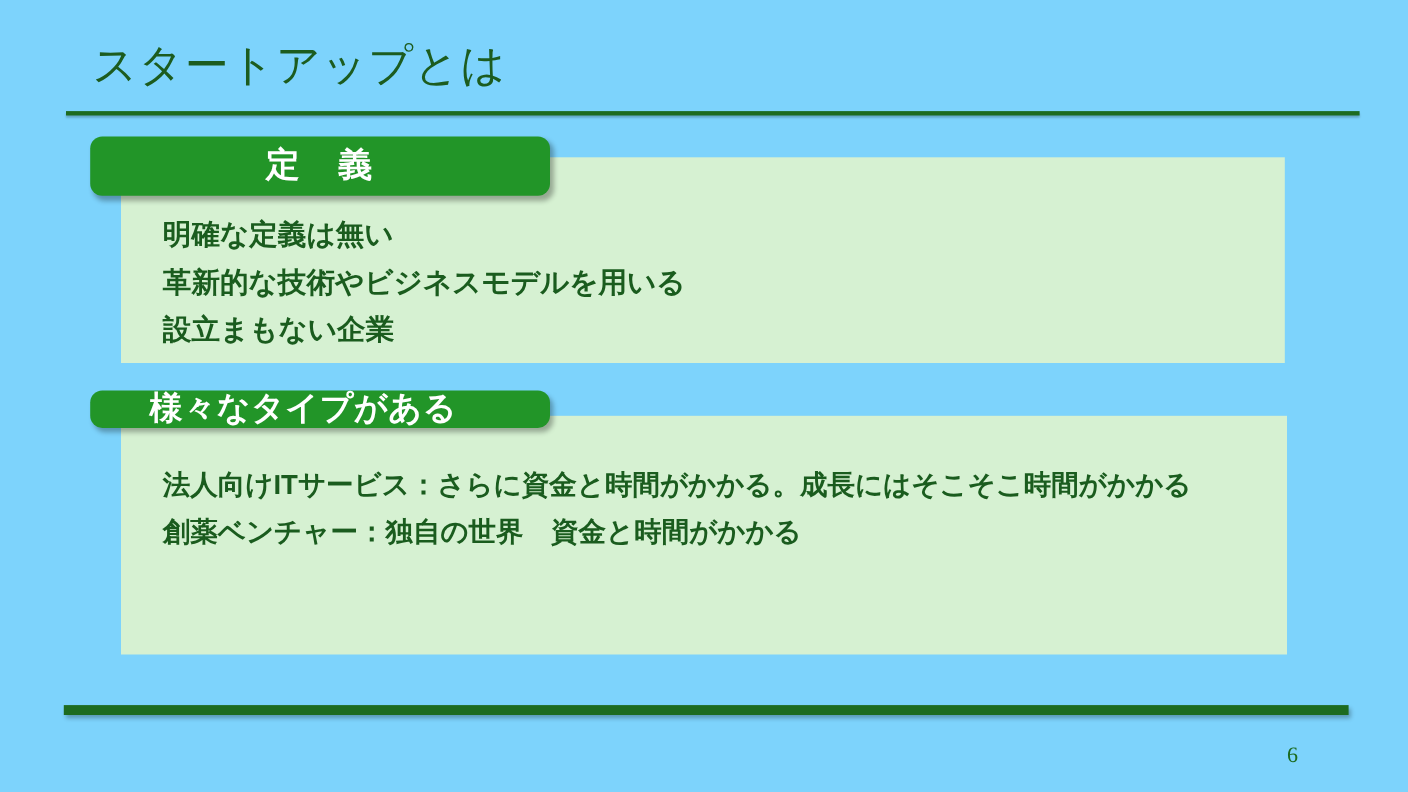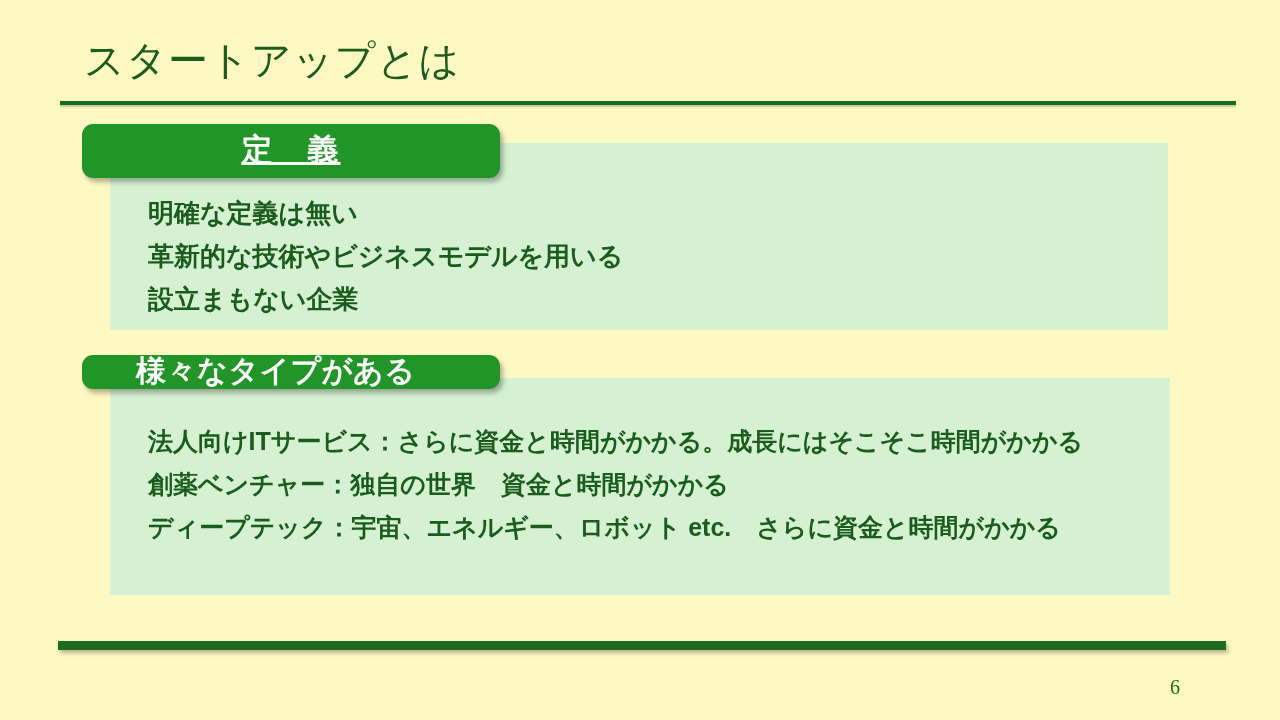--- a/index.html
+++ b/index.html
@@ -11,21 +11,21 @@
     width: 1280px;
     height: 720px;
     position: relative;
     overflow: hidden;
     font-family: "Liberation Sans", "DejaVu Sans", sans-serif;
   }
 
   #slide {
     position: absolute;
     inset: 0;
-    background: #fef9c3;
+    background: #7dd3fc;
   }
 
   
   #slide-title {
     position: absolute;
     left: 84px;
     top: 38px;
     font-size: 40px;
     font-weight: 400;
     color: #1c5c1f;
@@ -75,21 +75,20 @@
   }
   #banner-definition {
     left: 82px;
     top: 124px;
     width: 418px;
     height: 54px;
     justify-content: center;
     font-size: 31px;
     letter-spacing: 2px;
     padding-bottom: 2px;
-    text-decoration: underline;
   }
   #banner-types {
     left: 82px;
     top: 355px;
     width: 418px;
     height: 34px;
     justify-content: flex-start;
     padding-left: 54px;
     font-size: 30px;
     letter-spacing: 0.5px;
@@ -155,19 +154,18 @@
     <div>設立まもない企業</div>
   </div>
 
   <div class="panel" id="panel-types"></div>
   <div class="banner" id="banner-types">
     <span>様々なタイプがある</span>
   </div>
   <div class="body-lines" id="lines-types">
     <div>法人向けITサービス：さらに資金と時間がかかる。成長にはそこそこ時間がかかる</div>
     <div>創薬ベンチャー：独自の世界　資金と時間がかかる</div>
-    <div>ディープテック：宇宙、エネルギー、ロボット etc.　さらに資金と時間がかかる</div>
   </div>
 
   <div id="footer-rule"></div>
   <div id="page-number">6</div>
 
 </div>
 
 </body></html>

